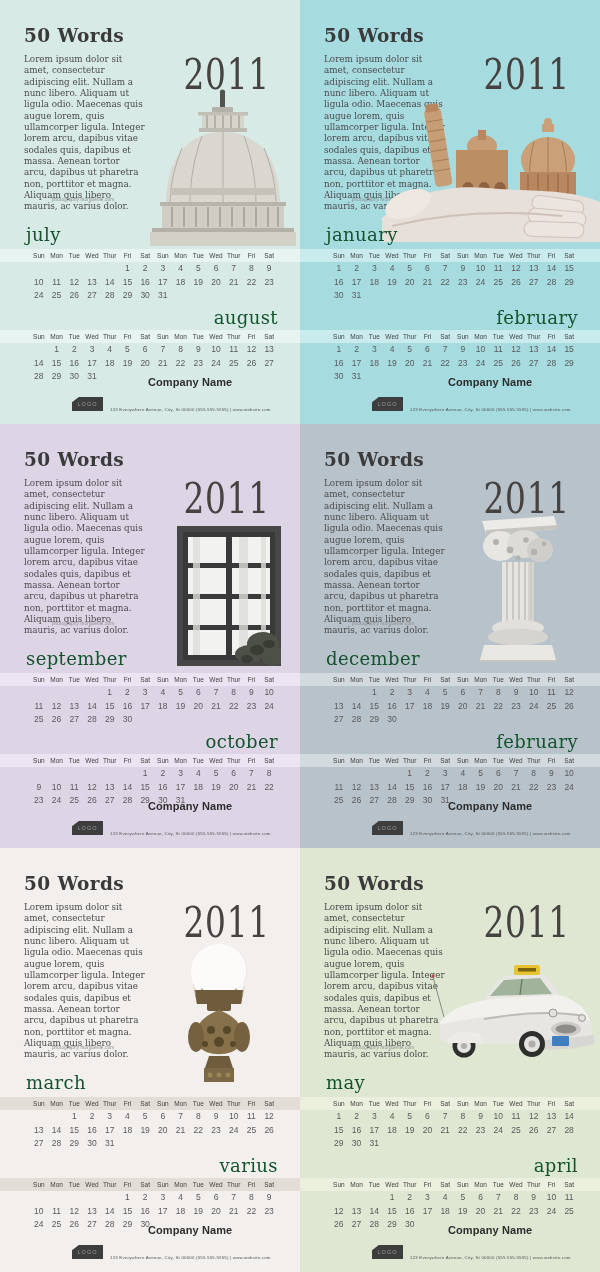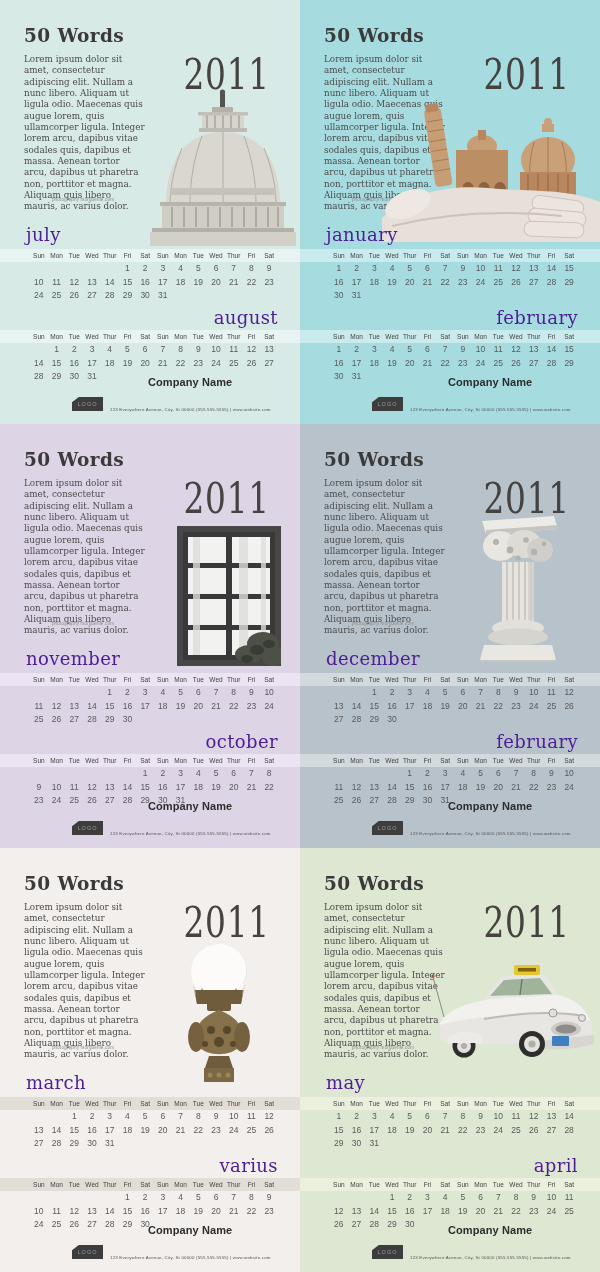--- a/index.html
+++ b/index.html
@@ -10,21 +10,21 @@
   .credit{position:absolute;left:28px;top:197px;width:110px;text-align:center;font-size:4.5px;color:#8a8a8a;letter-spacing:.2px;}
   .year{position:absolute;right:30px;top:50px;font:500 42px "DejaVu Serif",serif;color:#454240;letter-spacing:1px;transform:scaleX(.78);transform-origin:top right;}
   .photo{position:absolute;}
   .photo svg{display:block;width:100%;height:100%;}
   .photo-capitol-dome{left:146px;top:88px;width:154px;height:158px;}
   .photo-hand-landmarks{left:82px;top:102px;width:218px;height:140px;}
   .photo-window{left:177px;top:102px;width:104px;height:140px;}
   .photo-column{left:176px;top:92px;width:84px;height:146px;}
   .photo-lamp{left:183px;top:94px;width:72px;height:140px;}
   .photo-taxi{left:126px;top:115px;width:170px;height:98px;}
-  .month-name{position:absolute;font:400 18px "DejaVu Serif",serif;color:#4c1d95;letter-spacing:.4px;text-align:center;}
+  .month-name{position:absolute;font:400 18px "DejaVu Serif",serif;color:#14532d;letter-spacing:.4px;text-align:center;}
   .mn1{left:26px;top:224px;}
   .mn2{right:22px;top:292px;margin-top:15px;}
   .day-stripe{position:absolute;left:0;right:0;height:13px;background:var(--stripe);}
   .ds1{top:249px;}
   .ds2{top:330px;}
   .day-row{position:absolute;left:30px;width:248px;top:0;height:13px;display:grid;grid-template-columns:repeat(14,1fr);align-items:center;text-align:center;}
   .day{font:400 6.5px "Liberation Sans",sans-serif;color:#3f3f3f;}
   .dates{position:absolute;left:30px;width:248px;display:grid;grid-template-columns:repeat(14,1fr);grid-auto-rows:13.5px;text-align:center;}
   .dt1{top:262px;}
   .dt2{top:343px;}
@@ -431,21 +431,21 @@
             <ellipse cx="96" cy="130" rx="12" ry="10"></ellipse>
           </g>
    <g fill="#383c34">
             <ellipse cx="80" cy="124" rx="7" ry="5"></ellipse>
             <ellipse cx="92" cy="118" rx="6" ry="4"></ellipse>
             <ellipse cx="70" cy="133" rx="6" ry="4"></ellipse>
           </g>
  </svg>
       </div>
 
-  <div class="month-name mn1">november</div>
+  <div class="month-name mn1">september</div>
   <div class="day-stripe ds1">
     <div class="day-row">
           <span class="day">Sun</span>
           <span class="day">Mon</span>
           <span class="day">Tue</span>
           <span class="day">Wed</span>
           <span class="day">Thur</span>
           <span class="day">Fri</span>
           <span class="day">Sat</span>
           <span class="day">Sun</span>

